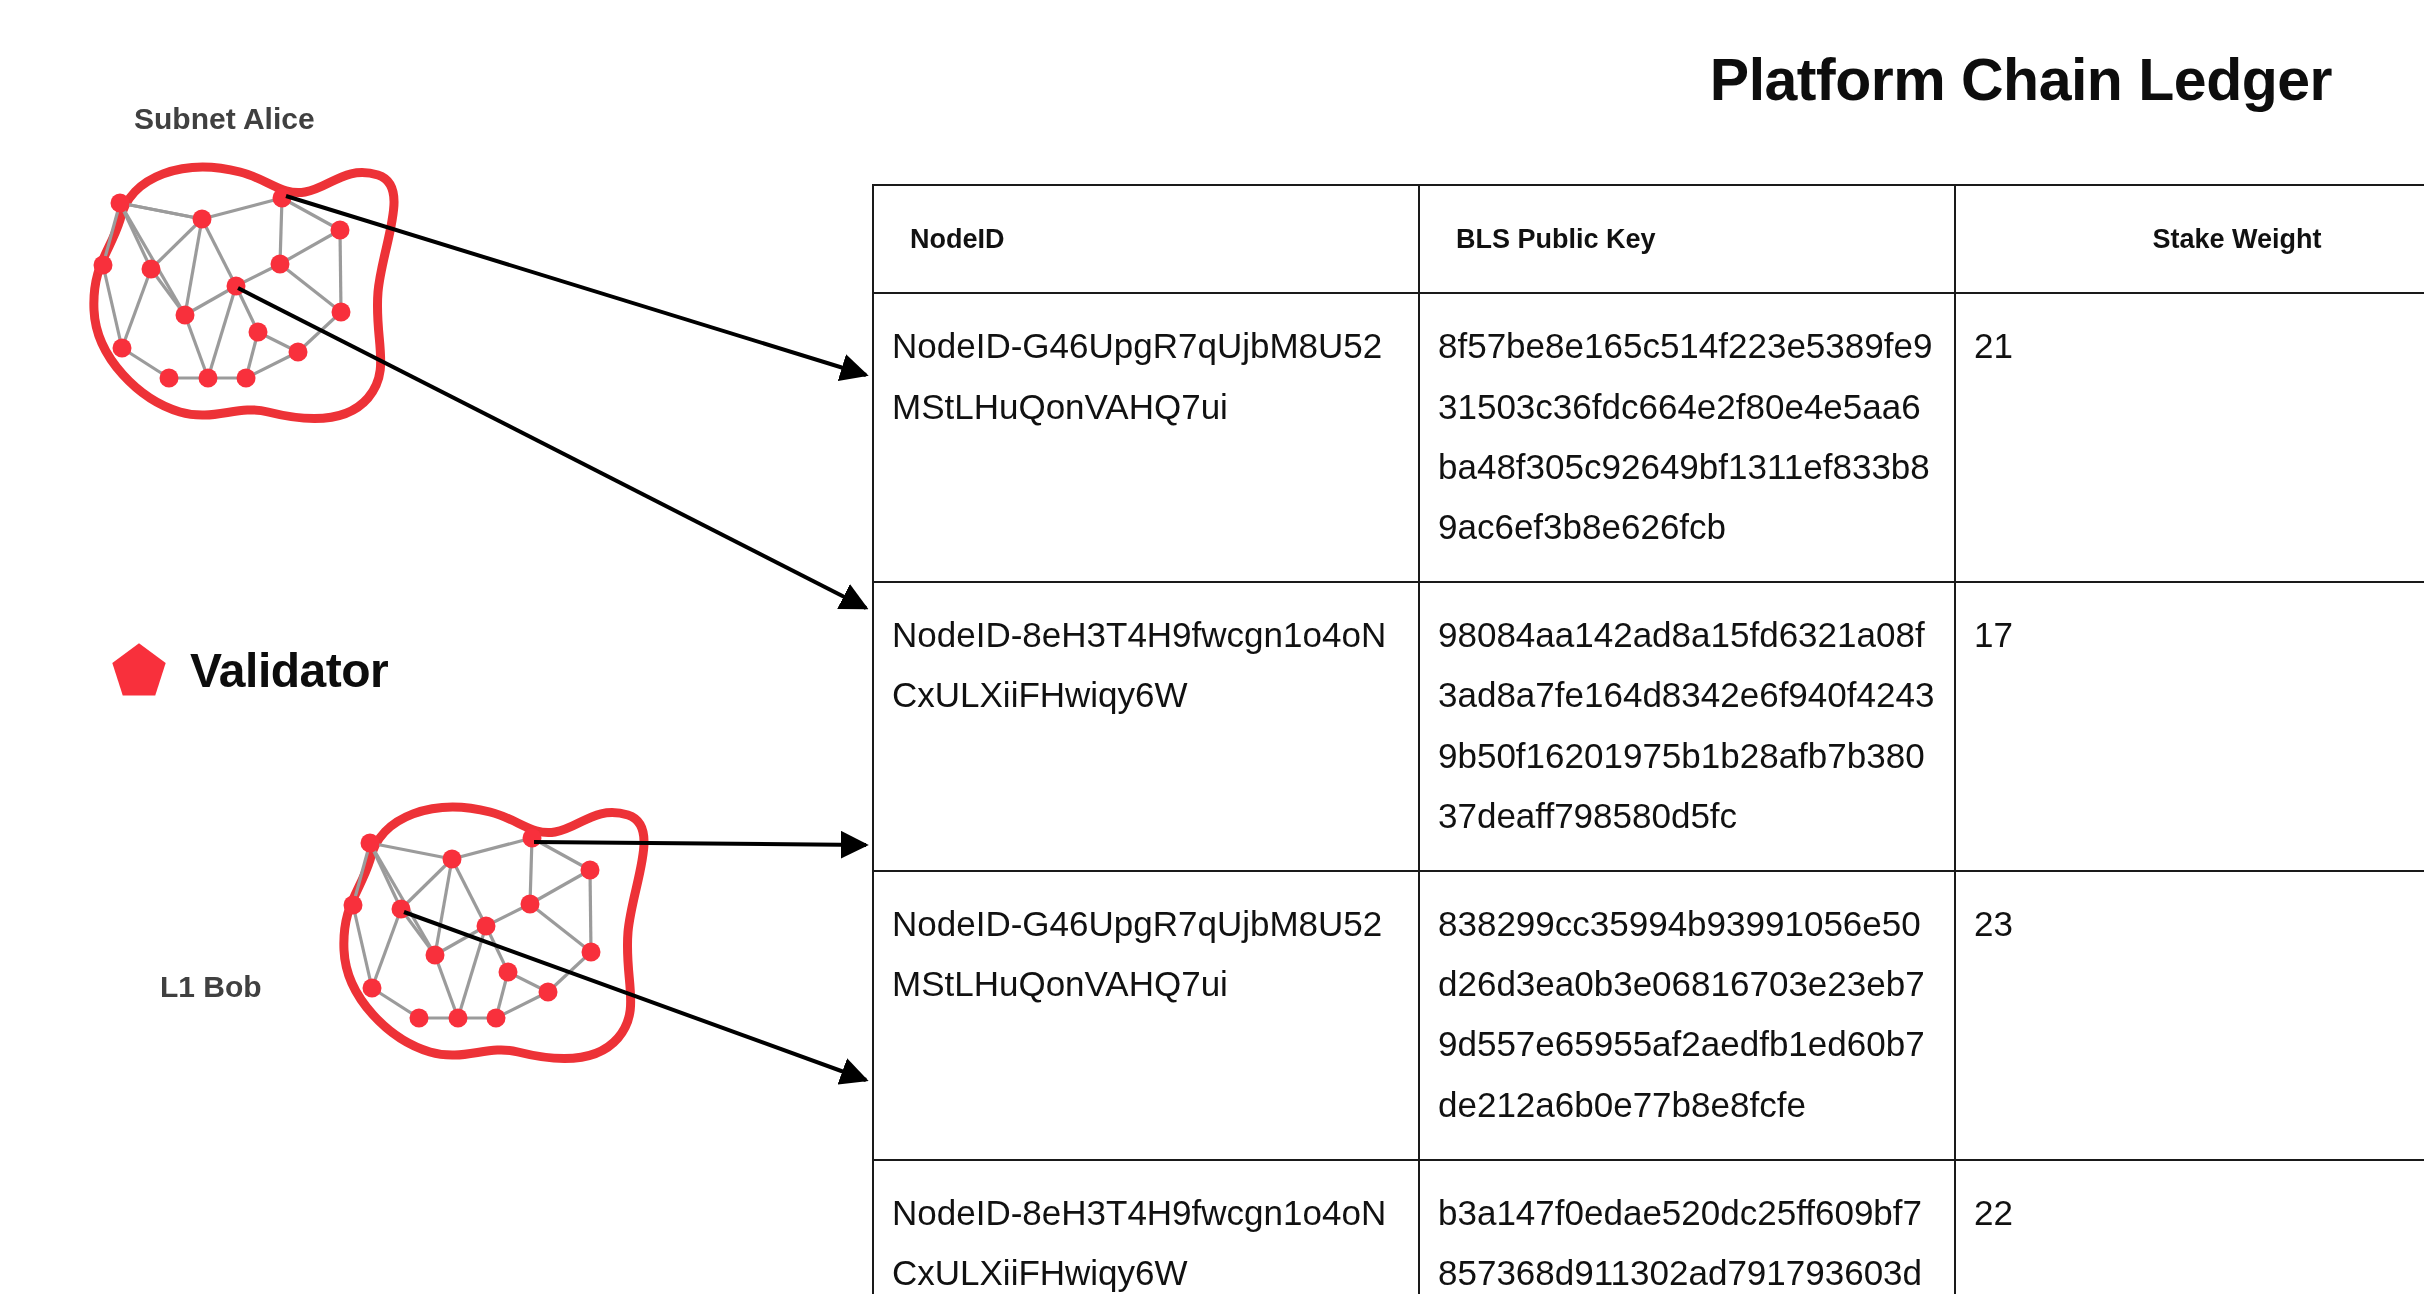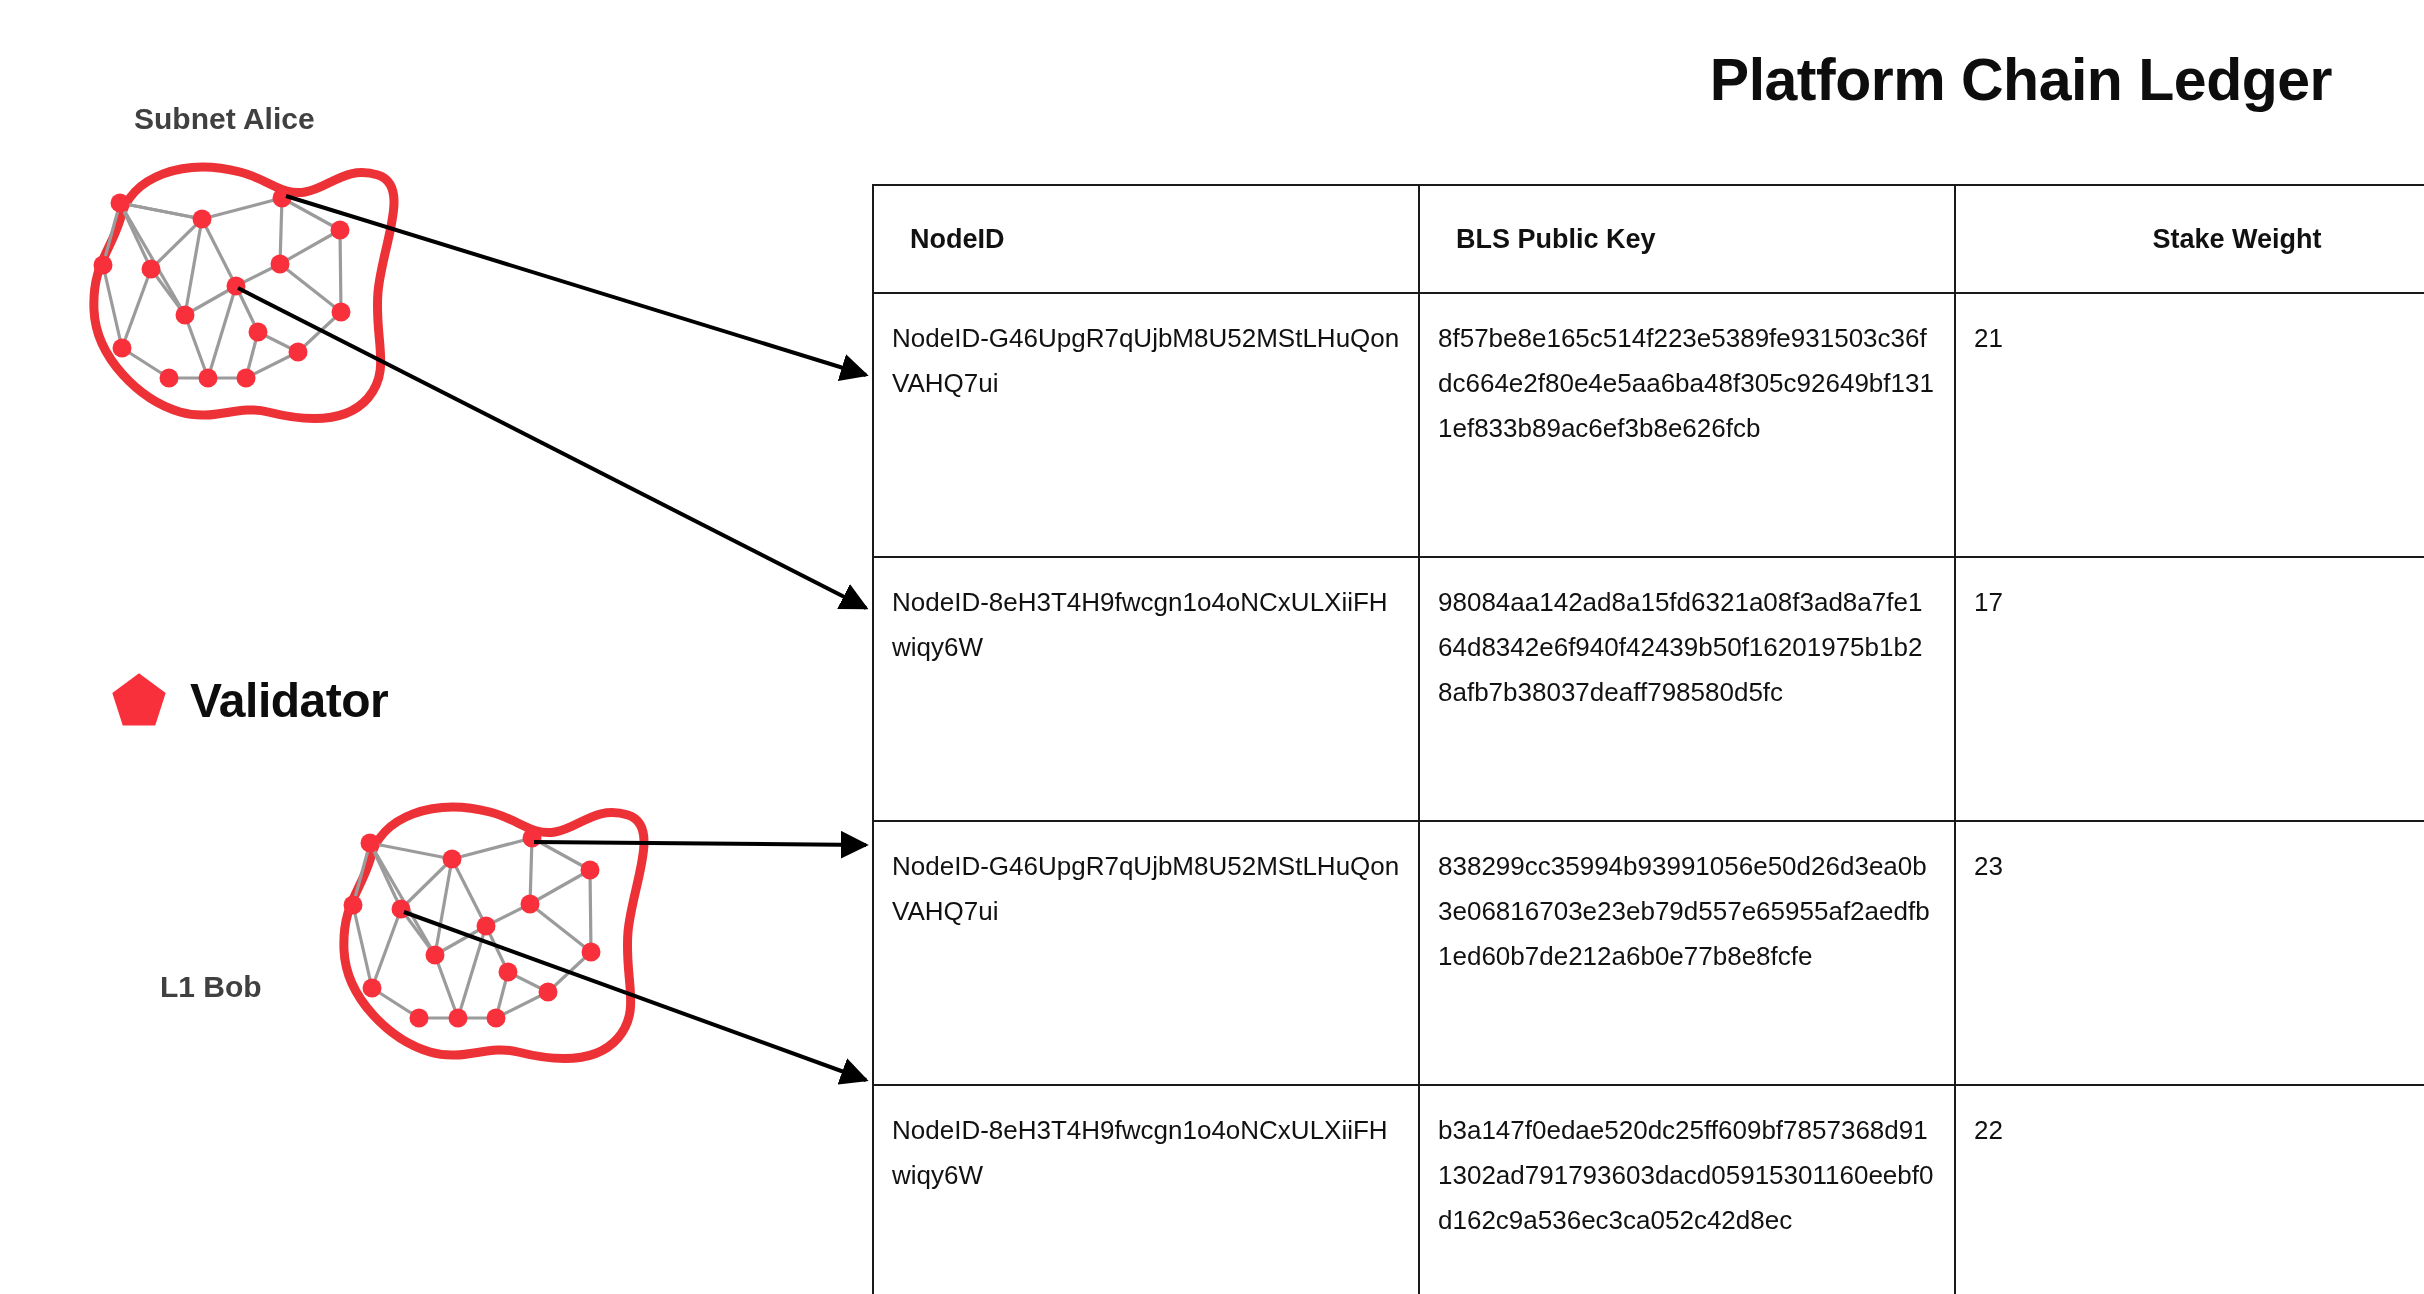--- a/index.html
+++ b/index.html
@@ -42,21 +42,20 @@
   #label-l1-bob       { left: 160px; top: 970px; }
 
   
   #legend {
     position: absolute;
     left: 110px;
     top: 641px;
     display: flex;
     align-items: center;
     gap: 22px;
-    margin-top: 30px;
   }
   #legend-pentagon {
     width: 58px;
     height: 58px;
     display: block;
   }
   #legend-label {
     font-size: 48px;
     font-weight: 700;
     color: #0d0d0d;
@@ -82,21 +81,21 @@
     width: 1460px;
     border-collapse: collapse;
     table-layout: fixed;
     background: #ffffff;
   }
   #ledger-table th,
   #ledger-table td {
     border: 2px solid #1a1a1a;
     vertical-align: top;
     padding: 22px 18px 24px 18px;
-    font-size: 26px;
+    font-size: 35px;
     line-height: 1.72;
     word-break: break-all;
     overflow-wrap: anywhere;
   }
   #ledger-table th {
     font-weight: 700;
     font-size: 27px;
     padding-top: 30px;
     padding-bottom: 30px;
     vertical-align: middle;

